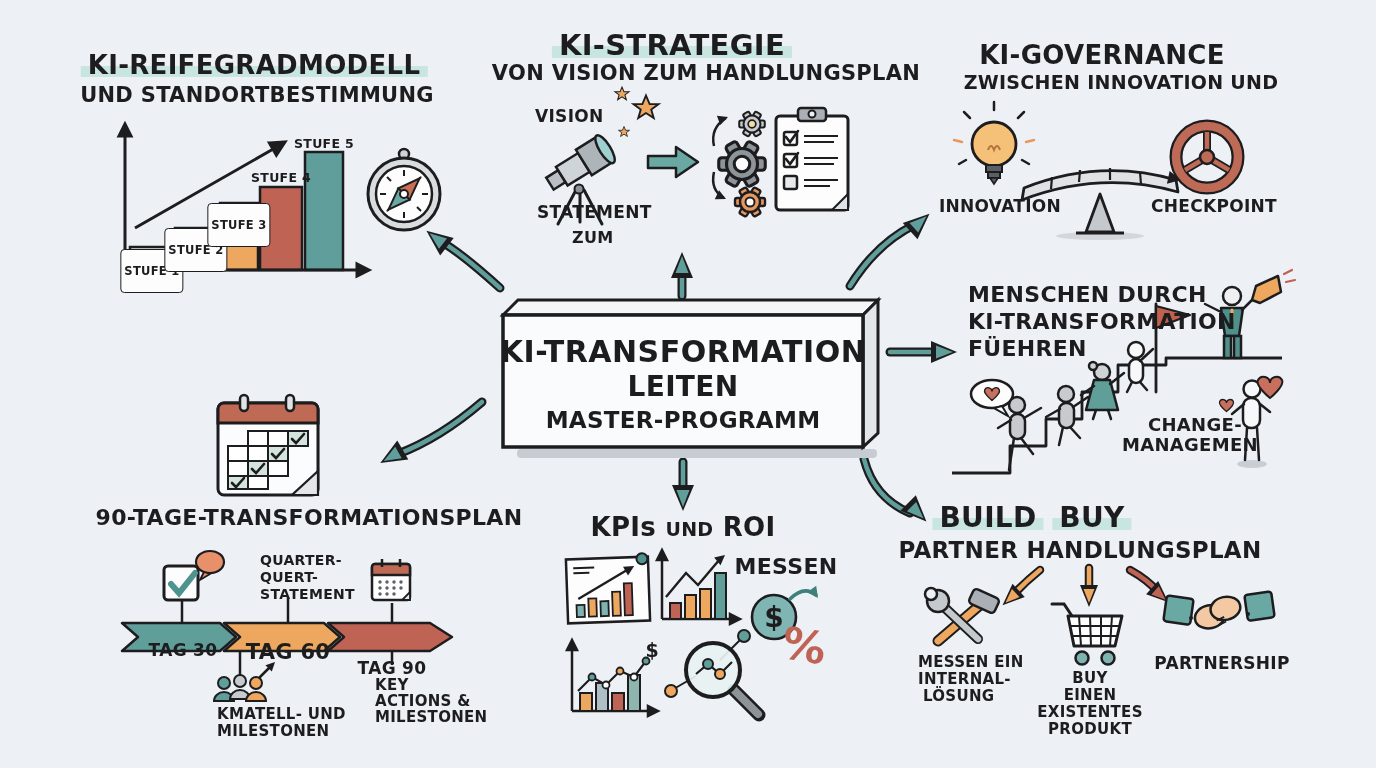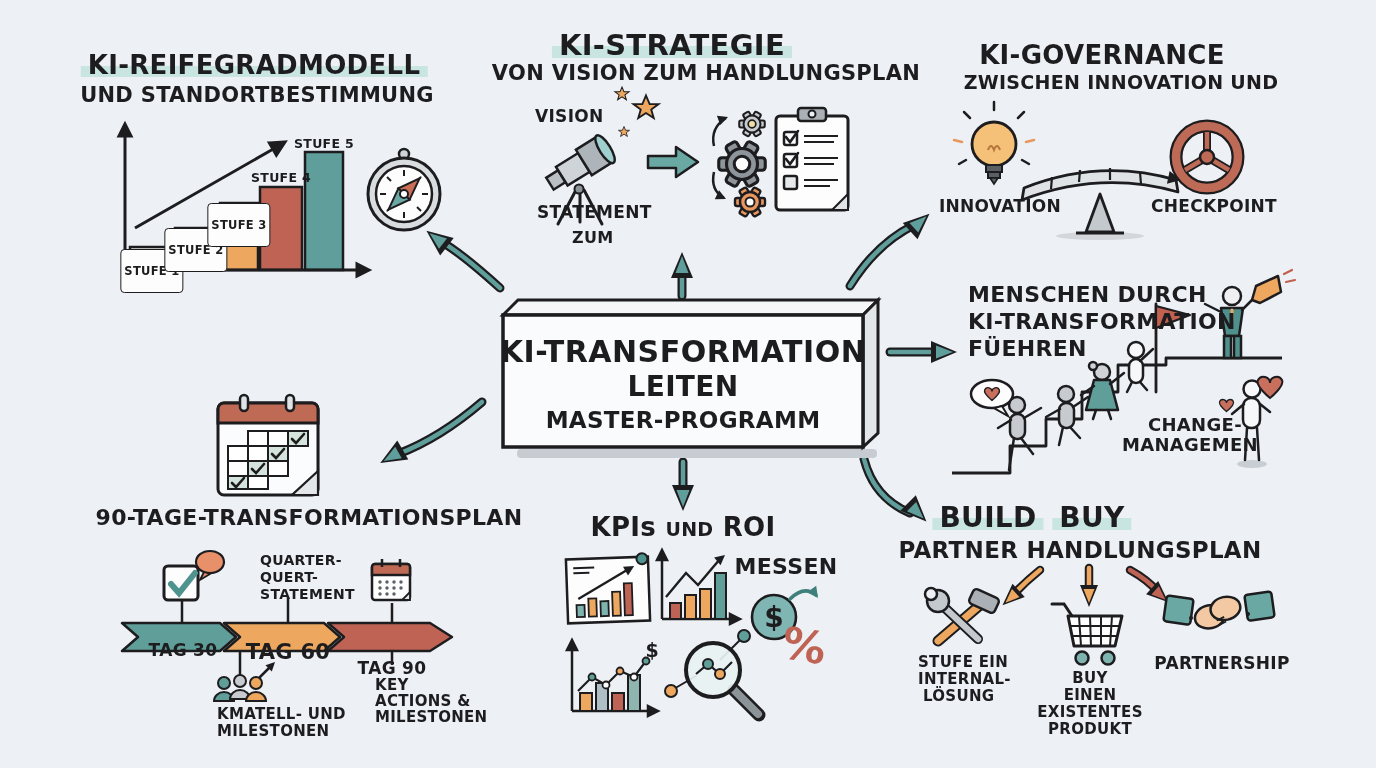--- a/index.html
+++ b/index.html
@@ -617,21 +617,21 @@
     <ellipse cx="63" cy="32" rx="15" ry="11.5" fill="#f2c9a2" stroke="#1d1d1f" stroke-width="2.5"></ellipse>
     <g stroke="#1d1d1f" stroke-width="1.8">
           <line x1="52" y1="42" x2="60" y2="40"></line>
           <line x1="53" y1="47" x2="61" y2="45"></line>
         </g>
   </g>
   <circle cx="28" cy="40" r="2" fill="#1d1d1f"></circle>
       <circle cx="85" cy="36" r="2" fill="#1d1d1f"></circle>
 </svg>
 
-<div class="t" style="left:918px;top:655px;font-size:15px">STUFE EIN</div>
+<div class="t" style="left:918px;top:655px;font-size:15px">MESSEN EIN</div>
 <div class="t" style="left:918px;top:672px;font-size:15px">INTERNAL-</div>
 <div class="t" style="left:923px;top:689px;font-size:15px">LÖSUNG</div>
 <div class="t c" style="left:1090px;top:671px;font-size:15px">BUY</div>
 <div class="t c" style="left:1090px;top:688px;font-size:15px">EINEN</div>
 <div class="t c" style="left:1090px;top:705px;font-size:15px">EXISTENTES</div>
 <div class="t c" style="left:1090px;top:722px;font-size:15px">PRODUKT</div>
 <div class="t c" style="left:1222px;top:655px;font-size:17px">PARTNERSHIP</div>
 
 </div>
 

